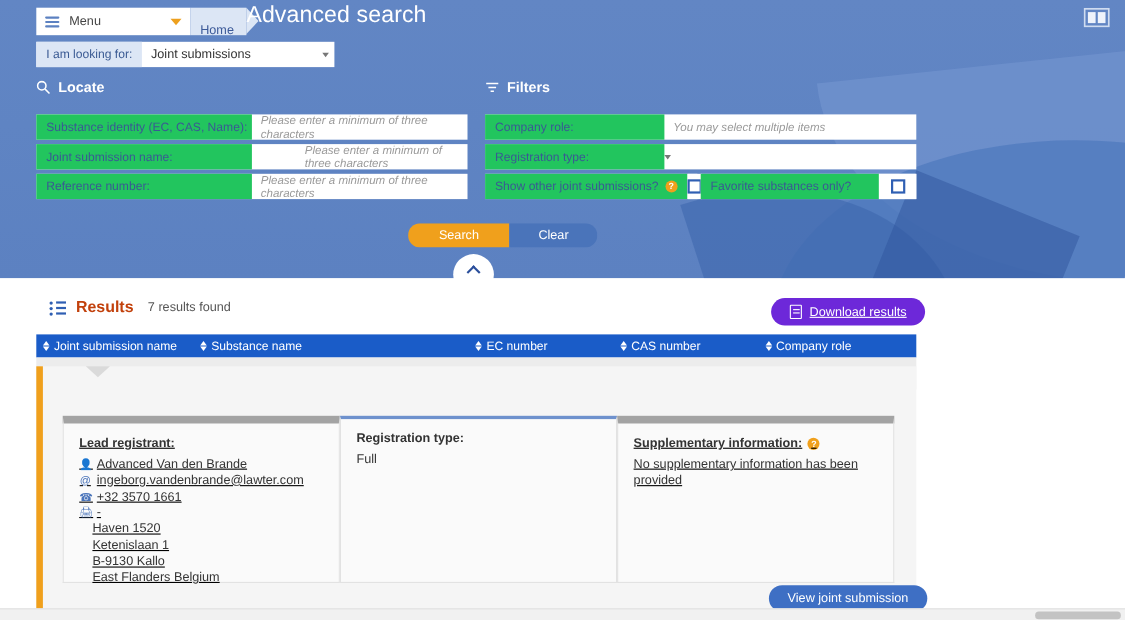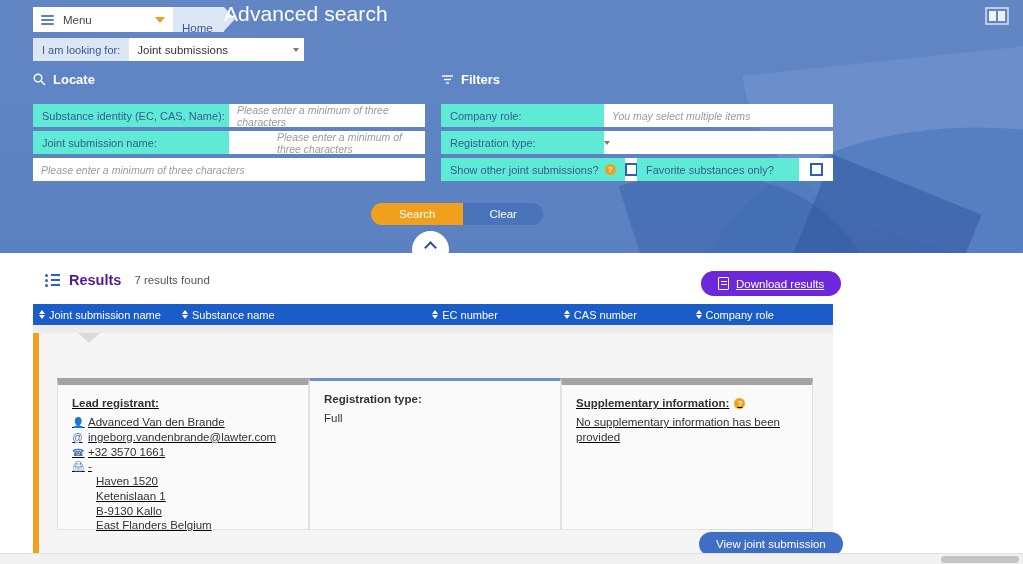--- a/index.html
+++ b/index.html
@@ -86,21 +86,21 @@
   .lf-value { flex: 1; display: flex; align-items: center; padding: 0 8px; font-size: 11.5px; color: #333; }
   .caret-sm { width: 0; height: 0; border-left: 3.5px solid transparent; border-right: 3.5px solid transparent; border-top: 4.5px solid #777; margin-right: 5px; }
 
   
   .sec-head { position: absolute; display: flex; align-items: center; gap: 7px; color: #fff; font-size: 13px; font-weight: bold; }
   .sec-locate { left: 33px; top: 72px; }
   .sec-filters { left: 441px; top: 72px; }
 
   
   .field-row { position: absolute; height: 23px; display: flex; background: #fff; }
-  .f-label { background: #5eead4; color: #3a5a93; font-size: 11px; display: flex; align-items: center; padding: 0 9px; white-space: nowrap; }
+  .f-label { background: #22c55e; color: #3a5a93; font-size: 11px; display: flex; align-items: center; padding: 0 9px; white-space: nowrap; }
   .f-input { flex: 1; display: flex; align-items: center; padding: 0 8px; font-size: 10.5px; color: #9a9a9a; font-style: italic; }
   .f-caret { width: 0; height: 0; border-left: 3.5px solid transparent; border-right: 3.5px solid transparent; border-top: 4.5px solid #777; margin-right: 6px; }
 
   .loc1 { left: 33px; top: 104px;  width: 392px; }
   .loc2 { left: 33px; top: 131px;  width: 392px; gap: 40px; }
   .loc3 { left: 33px; top: 158px;  width: 392px; }
   .loc1 .f-label, .loc2 .f-label, .loc3 .f-label { width: 196px; }
 
   .fil1 { left: 441px; top: 104px; width: 392px; }
   .fil2 { left: 441px; top: 131px; width: 392px; }
@@ -133,21 +133,21 @@
     transform: rotate(45deg); margin-top: 3px;
   }
 
   
   .results-bar { position: absolute; left: 0; top: 253px; width: 1023px; height: 311px; background: #fff; }
   .res-head { position: absolute; left: 45px; top: 19px; display: flex; align-items: center; gap: 9px; }
   .list-icon { width: 15px; height: 13px; display: flex; flex-direction: column; justify-content: space-between; }
   .list-icon .lrow { display: flex; align-items: center; gap: 3px; }
   .list-icon .dot { width: 3px; height: 3px; background: #2f5fb3; border-radius: 50%; }
   .list-icon .bar { width: 9px; height: 2px; background: #2f5fb3; }
-  .res-title { font-size: 14.5px; font-weight: bold; color: #4c1d95; }
+  .res-title { font-size: 14.5px; font-weight: bold; color: #c2410c; }
   .res-count { font-size: 11.5px; color: #555; margin-left: 4px; font-weight: normal; }
 
   .btn-download {
     position: absolute; left: 701px; top: 271px; background: #6d28d9; color: #fff;
     font-size: 11.5px; border-radius: 13px; padding: 6px 17px; display: flex;
     align-items: center; gap: 7px; cursor: pointer; text-decoration: underline;
   }
   .doc-icon { width: 11px; height: 13px; border: 1.5px solid #fff; border-radius: 1px; position: relative; }
   .doc-icon::after { content:""; position:absolute; left:2px; top:3px; width:6px; height:1px; background:#fff; box-shadow: 0 3px 0 #fff; }
 
@@ -170,21 +170,21 @@
   .detail-accent { position: absolute; left: 0; top: 0; width: 6px; height: 225px; background: #f0a01c; }
   .notch { position: absolute; left: 45px; top: 0; width: 0; height: 0; border-left: 11px solid transparent; border-right: 11px solid transparent; border-top: 10px solid #dadada; }
 
   .cards { position: absolute; left: 24px; top: 45px; display: flex; gap: 0; }
   .card { background: #fafafa; border: 1px solid #e2e2e2; width: 252px; height: 152px; padding: 12px 14px; }
   .card.orange { border-top: 7px solid #a3a3a3; text-decoration: underline; }
   .card.blue   { border-top: 3px solid #6e91cd; }
   .card-title { font-size: 11.5px; font-weight: bold; color: #333; margin-bottom: 6px; display: flex; align-items: center; gap: 5px; }
   .card-line { font-size: 11.5px; color: #333; line-height: 1.28; display: flex; align-items: baseline; gap: 5px; }
   .card-line .ci { width: 11px; flex: 0 0 11px; text-align: center; font-size: 10px; color: #4a74ba; }
-  .addr { margin-left: 24px; font-size: 11.5px; color: #333; line-height: 1.28; }
+  .addr { margin-left: 12px; font-size: 11.5px; color: #333; line-height: 1.28; }
 
   .btn-view {
     position: absolute; left: 699px; top: 532px; background: #3e6fc4; color: #fff;
     font-size: 11.5px; border-radius: 13px; padding: 6px 17px; cursor: pointer;
   }
 
   
   .hscroll { position: absolute; left: 0; bottom: 0; width: 1023px; height: 11px; background: #f1f1f1; border-top: 1px solid #e0e0e0; }
   .hscroll-thumb { position: absolute; left: 941px; top: 2px; width: 78px; height: 7px; background: #c3c3c3; border-radius: 4px; cursor: pointer; }
 </style>
@@ -250,20 +250,21 @@
 
 <div class="field-row loc1">
   <div class="f-label">Substance identity (EC, CAS, Name):</div>
   <div class="f-input">Please enter a minimum of three characters</div>
 </div>
 <div class="field-row loc2">
   <div class="f-label">Joint submission name:</div>
   <div class="f-input">Please enter a minimum of three characters</div>
 </div>
 <div class="field-row loc3">
+  <div class="f-label">Reference number:</div>
   <div class="f-input">Please enter a minimum of three characters</div>
 </div>
 
 <div class="field-row fil1">
   <div class="f-label">Company role:</div>
   <div class="f-input">You may select multiple items</div>
 </div>
 <div class="field-row fil2">
   <div class="f-label">Registration type:</div>
   <div style="display:flex;align-items:center;">

